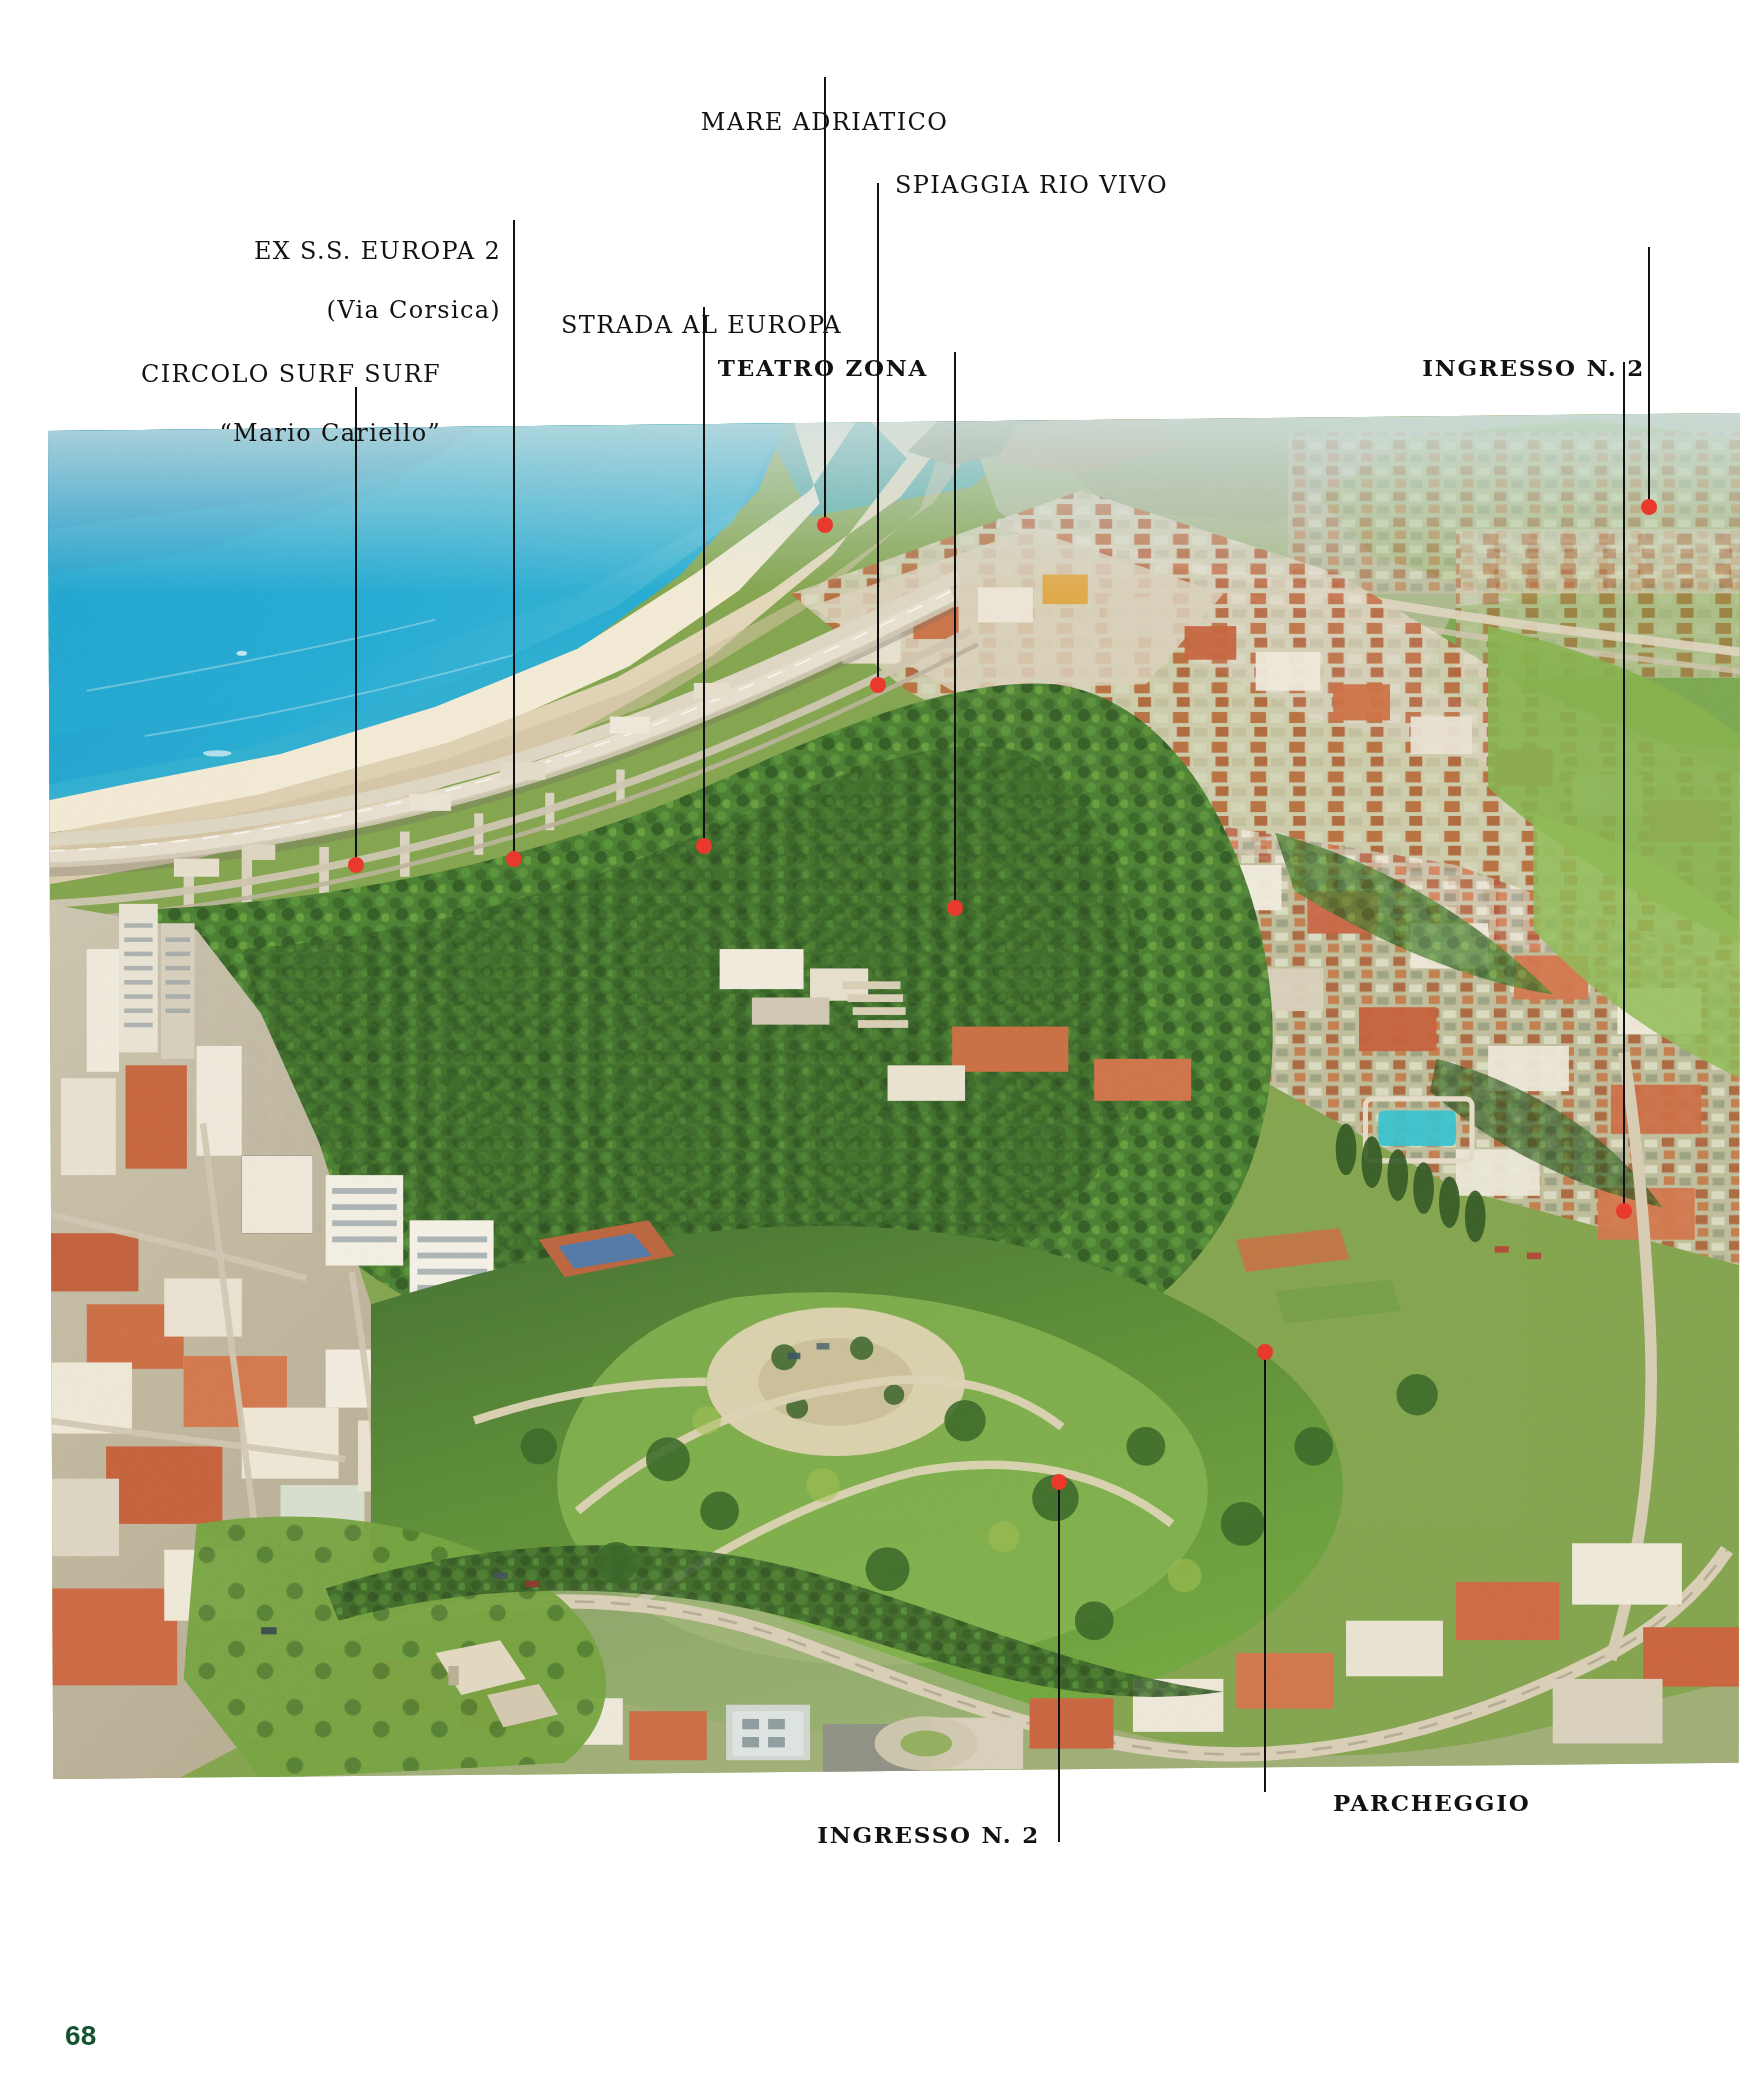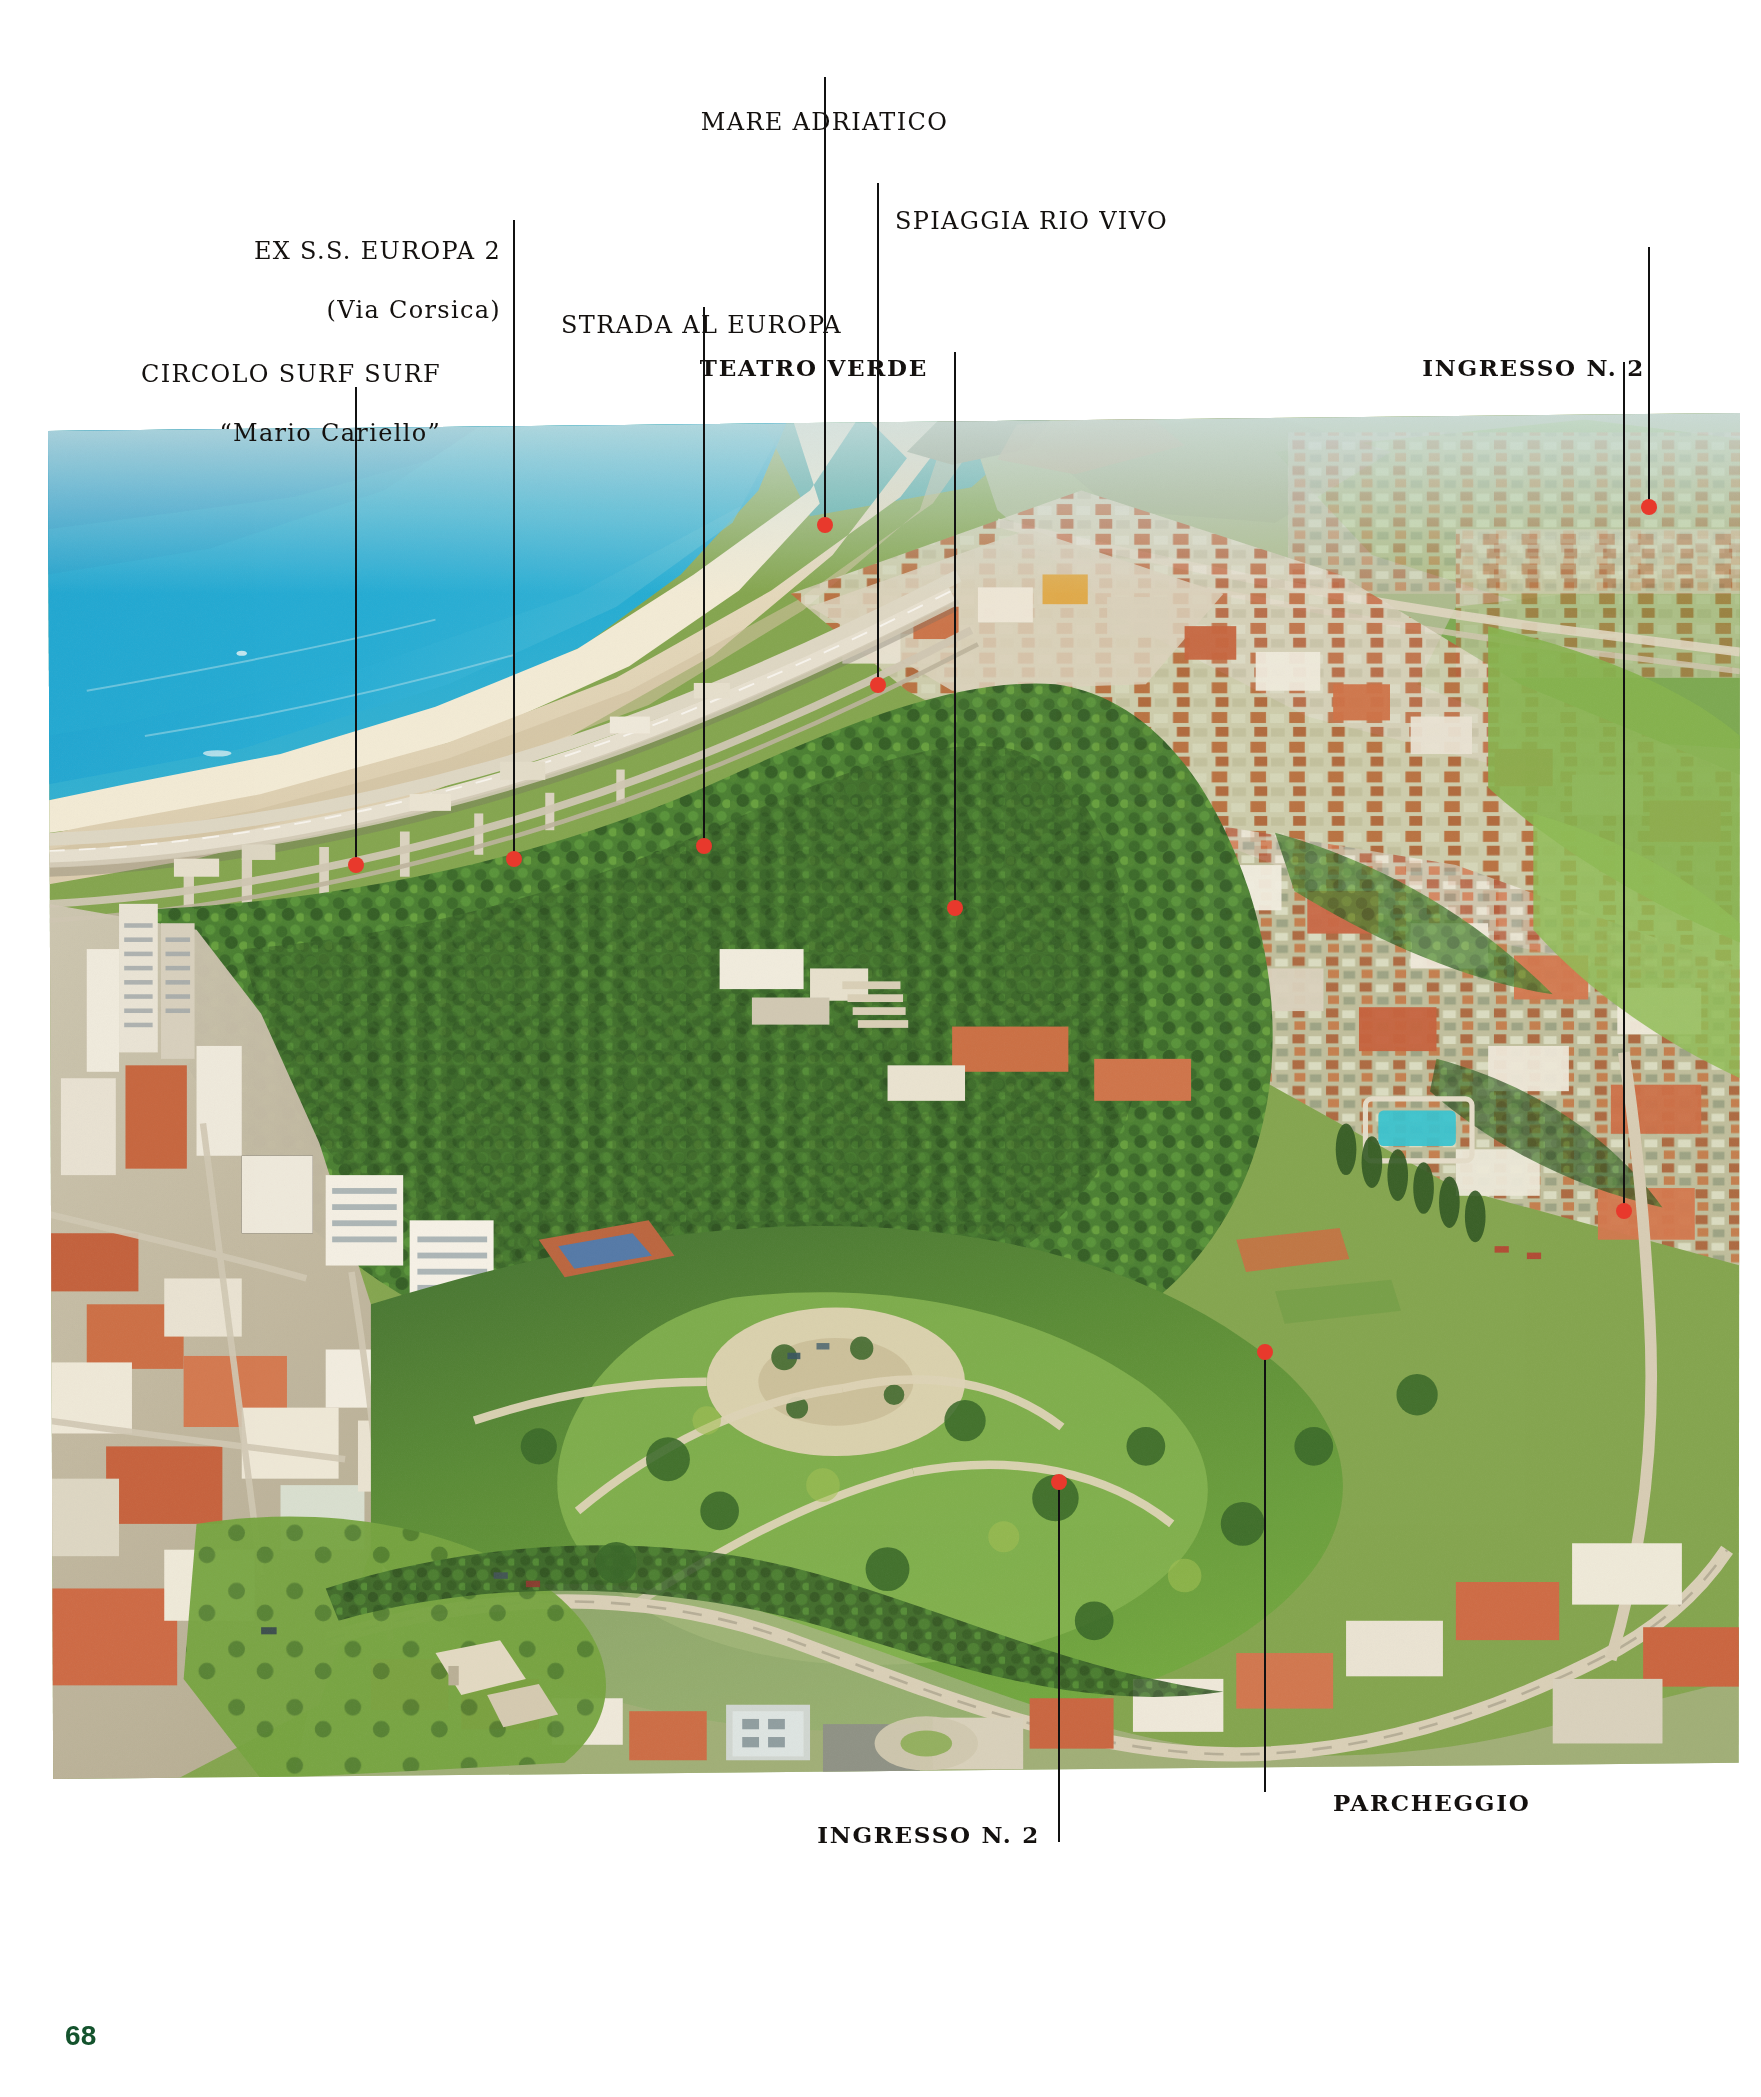--- a/index.html
+++ b/index.html
@@ -513,31 +513,31 @@
   <div class="dot" style="left:506px;   top:851px;"></div>
   <div class="dot" style="left:696px;  top:838px;"></div>
   <div class="dot" style="left:947px;  top:900px;"></div>
   <div class="dot" style="left:1616px;  top:1203px;"></div>
   <div class="dot" style="left:348px;   top:857px;"></div>
   <div class="dot" style="left:1051px;  top:1474px;"></div>
   <div class="dot" style="left:1257px;  top:1344px;"></div>
 
   <div class="label ta-c" style="left:566px; top:108px; width:517px;">MARE ADRIATICO</div>
 
-  <div class="label" style="left:895px; top:171px;margin-top:36px;">SPIAGGIA RIO VIVO</div>
+  <div class="label" style="left:895px; top:171px;">SPIAGGIA RIO VIVO</div>
 
 
   <div class="label ta-r" style="left:-229px; top:208px; width:730px;">
     <span>EX S.S. EUROPA 2</span>
     <span class="l2">(Via Corsica)</span>
   </div>
 
   <div class="label ta-c" style="left:443px; top:311px; width:517px;">STRADA AL EUROPA</div>
 
-  <div class="label bold ta-r" style="left:386px; top:354px; width:542px;">TEATRO VERDE</div>
+  <div class="label bold ta-r" style="left:386px; top:354px; width:542px;">TEATRO ZONA</div>
 
   <div class="label bold ta-r" style="left:1128px; top:354px; width:517px;">INGRESSO N. 2</div>
 
   <div class="label ta-r" style="left:-276px; top:331px; width:717px;">
     <span>CIRCOLO SURF SURF</span>
     <span class="l2">“Mario Cariello”</span>
   </div>
 
   <div class="label bold ta-r" style="left:523px; top:1821px; width:517px;">INGRESSO N. 2</div>
 

